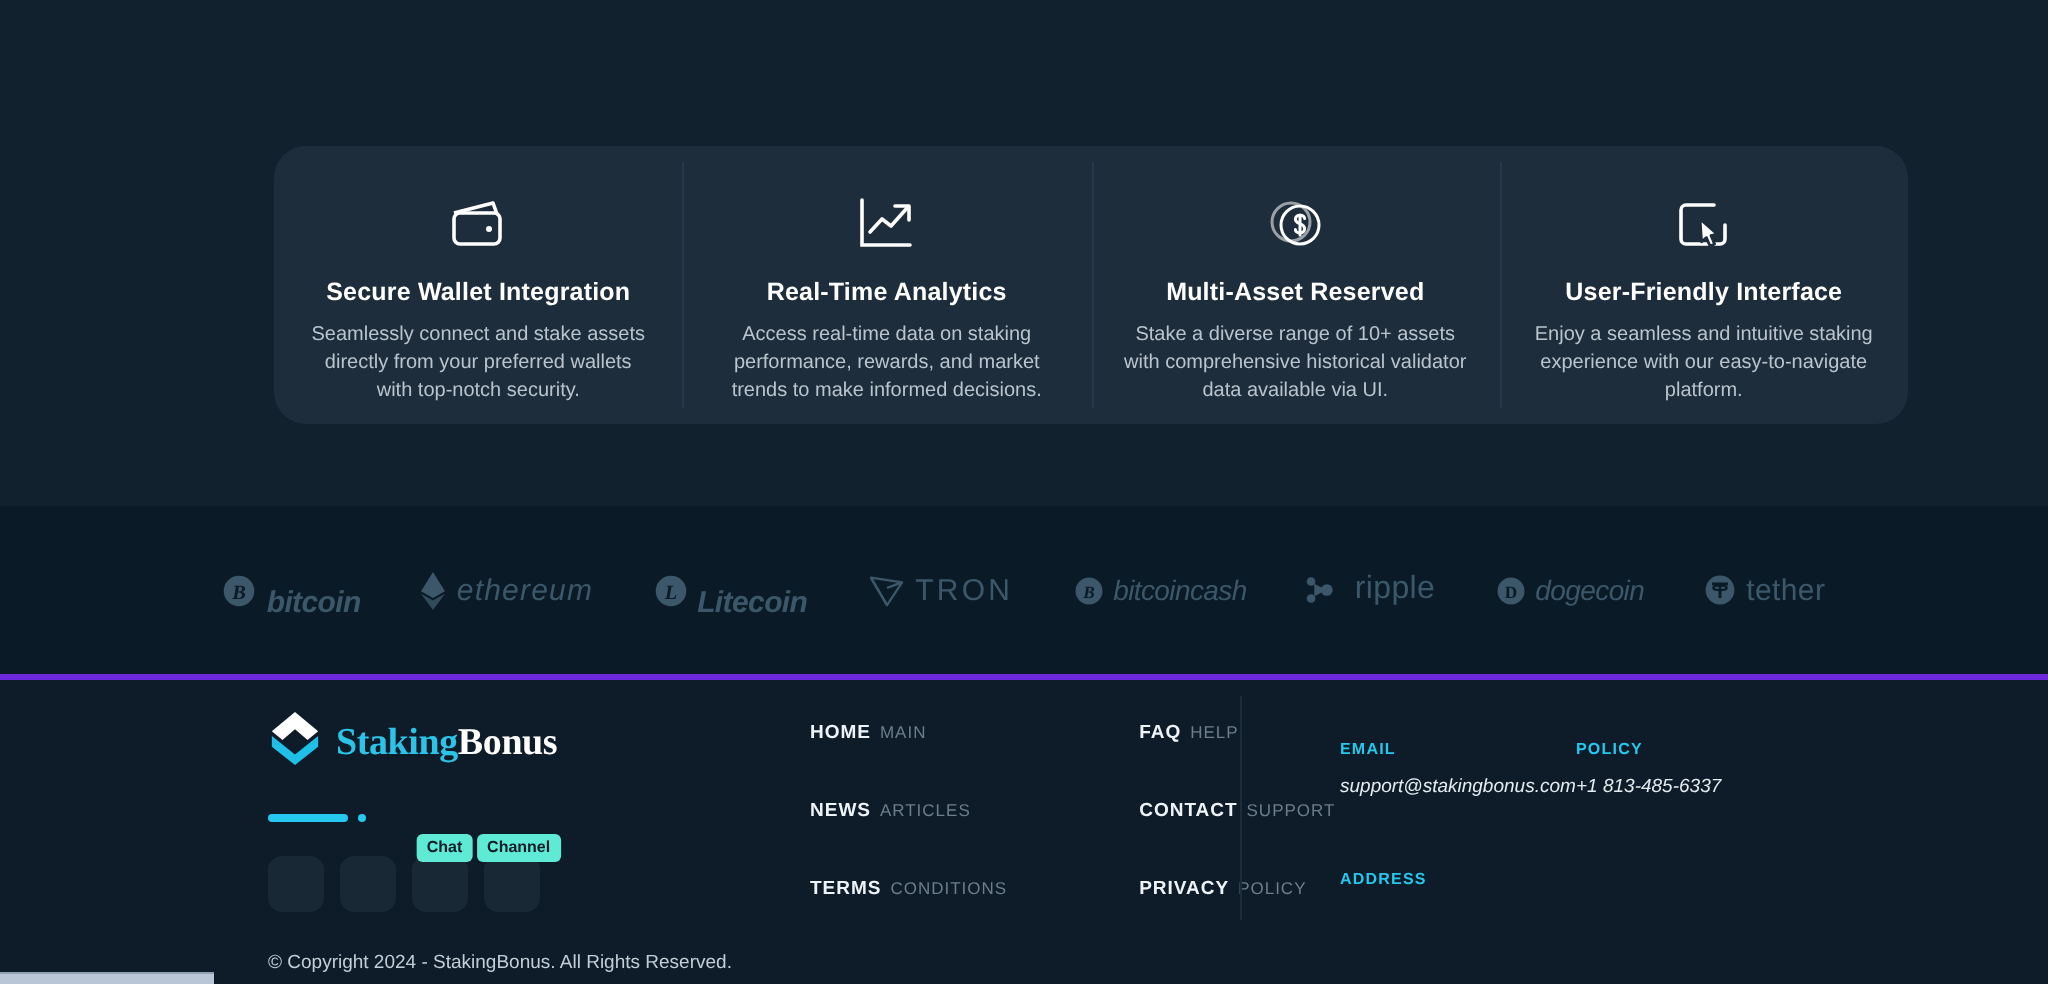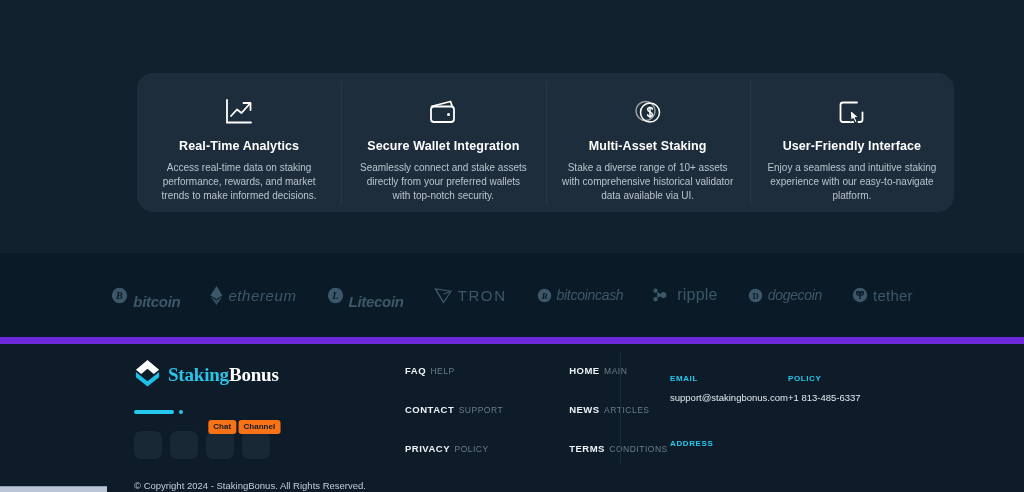--- a/index.html
+++ b/index.html
@@ -60,113 +60,113 @@
   .coin-name { font-size:15px; white-space:nowrap; }
   .coin-name.italic-bold { font-style:italic; font-weight:bold; letter-spacing:-.3px;margin-top:12px; }
   .coin-name.thin { font-weight:400; letter-spacing:.6px;font-style:italic; }
   .coin-name.bold-italic-sm { font-style:italic; font-weight:normal; font-size:14px; letter-spacing:-.3px; }
   .coin-name.reg { font-weight:400; letter-spacing:.2px; }
   .coin-name.tron { font-weight:400; letter-spacing:1.6px; font-size:15px; }
 
   
   .footer {
     position:absolute; left:0; top:337px; width:1024px; height:155px;
-    background:#0d1c28; border-top:7px solid #6d28d9;
+    background:#0d1c28; border-top:3px solid #6d28d9;
   }
   .footer-inner { position:relative; width:1024px; height:130px; }
 
   .brand-col { position:absolute; left:134px; top:15px; width:230px; }
   .brand-mark { display:flex; align-items:center; gap:7px; }
   .brand-word { font-family:"Liberation Serif", serif; font-size:19px; font-weight:bold; letter-spacing:-.2px; }
   .brand-word .b1 { color:#2bc4e8; }
   .brand-word .b2 { color:#ffffff; }
 
   .brand-bar { margin-top:19px; display:flex; align-items:center; gap:5px; }
   .brand-bar .bar { width:40px; height:4px; border-radius:2px; background:#25c8ee; }
   .brand-bar .dot { width:4px; height:4px; border-radius:2px; background:#25c8ee; }
 
   .socials { margin-top:17px; display:flex; gap:8px; position:relative; }
   .social-btn {
     width:28px; height:28px; border-radius:7px; background:#16283500;
     background-color:#182834; position:relative;
   }
   .tooltip {
     position:absolute; bottom:25px; left:50%; transform:translateX(-42%);
-    background:#f97316; color:#0d1c28; font-size:8px; font-weight:bold;
+    background:#5eead4; color:#0d1c28; font-size:8px; font-weight:bold;
     padding:2px 5px 3px 5px; border-radius:3px; white-space:nowrap; line-height:9px;
   }
 
   .nav-cols { position:absolute; left:405px; top:16px; display:flex; gap:66px; }
   .nav-col { display:flex; flex-direction:column; gap:21px; }
   .nav-item { display:block; }
   .nav-label { color:#eef3f7; font-size:9.5px; font-weight:bold; letter-spacing:.5px; }
   .nav-sub { color:#6d7d8a; font-size:8.5px; letter-spacing:.5px; margin-top:4px; }
 
   .footer-divider { position:absolute; left:620px; top:8px; width:1px; height:112px; background:#1c2d3a; }
 
   .contact-col { position:absolute; left:670px; top:18px; width:290px; }
   .contact-row { display:flex;margin-top:12px; }
   .contact-block-email { width:118px; }
   .contact-label { color:#25c8ee; font-size:8px; font-weight:bold; letter-spacing:.6px; }
-  .contact-value { color:#e4ebf1; font-size:9.5px; margin-top:9px; white-space:nowrap; }
+  .contact-value { color:#e4ebf1; font-size:9.5px; margin-top:9px; white-space:nowrap;font-style:italic; }
   .contact-block-address { margin-top:36px; }
 
   .copyright {
     position:absolute; left:134px; top:136px;
     color:#c3ced7; font-size:9.5px;
   }
 
   
   .status-bar {
     position:absolute; left:0; bottom:0; width:107px; height:6px;
     background:#b8c6d8; border-top:1px solid #8fa1b5;
   }
 </style>
 </head>
 <body>
 
 <div class="page">
 
   <div class="features-band">
     <div class="features-card">
+
+      <div class="feature">
+        <div class="feature-icon">
+          <svg width="30" height="26" viewBox="0 0 30 26" fill="none" stroke="#ffffff" stroke-width="1.8">
+            <path d="M3 7.5 L22.5 2.5 L24.5 8" stroke-linejoin="round"></path>
+            <rect x="3" y="7.5" width="23" height="15.5" rx="3"></rect>
+            <circle cx="20.5" cy="15.5" r="1.5" fill="#ffffff" stroke="none"></circle>
+          </svg>
+        </div>
+        <div class="feature-title">Secure Wallet Integration</div>
+        <div class="feature-desc">Seamlessly connect and stake assets directly from your preferred wallets with top-notch security.</div>
+      </div>
 
       <div class="feature">
         <div class="feature-icon">
           <svg width="30" height="28" viewBox="0 0 30 28" fill="none" stroke="#ffffff" stroke-width="1.8">
             <path d="M3 2 L3 24.5 L27 24.5" stroke-linecap="round"></path>
             <path d="M7 18 L13 11.5 L17.5 15 L26 5.5" stroke-linecap="round" stroke-linejoin="round"></path>
             <path d="M19.5 5 L26.5 5 L26.5 12" stroke-linecap="round" stroke-linejoin="round"></path>
           </svg>
         </div>
         <div class="feature-title">Real-Time Analytics</div>
         <div class="feature-desc">Access real-time data on staking performance, rewards, and market trends to make informed decisions.</div>
-      </div>
-
-      <div class="feature">
-        <div class="feature-icon">
-          <svg width="30" height="26" viewBox="0 0 30 26" fill="none" stroke="#ffffff" stroke-width="1.8">
-            <path d="M3 7.5 L22.5 2.5 L24.5 8" stroke-linejoin="round"></path>
-            <rect x="3" y="7.5" width="23" height="15.5" rx="3"></rect>
-            <circle cx="20.5" cy="15.5" r="1.5" fill="#ffffff" stroke="none"></circle>
-          </svg>
-        </div>
-        <div class="feature-title">Secure Wallet Integration</div>
-        <div class="feature-desc">Seamlessly connect and stake assets directly from your preferred wallets with top-notch security.</div>
       </div>
 
       <div class="feature">
         <div class="feature-icon">
           <svg width="30" height="28" viewBox="0 0 30 28" fill="none" stroke="#ffffff" stroke-width="1.5">
             <circle cx="17" cy="14.5" r="9.5"></circle>
             <circle cx="12.5" cy="13" r="9.5" opacity="0.55"></circle>
             <path d="M17 9.5 L17 19.5" stroke-linecap="round"></path>
             <path d="M19.3 11.3 C19.3 10.2 18.2 9.6 17 9.6 C15.8 9.6 14.7 10.3 14.7 11.6 C14.7 14.3 19.3 13.4 19.3 16.4 C19.3 17.8 18.2 18.5 17 18.5 C15.8 18.5 14.7 17.9 14.7 16.8" stroke-linecap="round"></path>
           </svg>
         </div>
-        <div class="feature-title">Multi-Asset Staking</div>
+        <div class="feature-title">Multi-Asset Reserved</div>
         <div class="feature-desc">Stake a diverse range of 10+ assets with comprehensive historical validator data available via UI.</div>
       </div>
 
       <div class="feature">
         <div class="feature-icon">
           <svg width="30" height="28" viewBox="0 0 30 28" fill="none" stroke="#ffffff" stroke-width="1.8">
             <path d="M25.5 14.5 L25.5 21.5 A2.5 2.5 0 0 1 23 24 L6 24 A2.5 2.5 0 0 1 3.5 21.5 L3.5 7 A2.5 2.5 0 0 1 6 4.5 L20 4.5" stroke-linecap="round" stroke-linejoin="round"></path>
             <path d="M13 11.5 L21.5 19 L18.5 19.8 L20.3 24 L18 25 L16.2 20.8 L13.8 22.9 Z" fill="#ffffff" stroke="#1e2d3b" stroke-width="1.4" stroke-linejoin="round"></path>
           </svg>
         </div>
@@ -294,44 +294,44 @@
           </div>
           <div class="social-btn">
             <span class="tooltip">Channel</span>
           </div>
         </div>
       </div>
 
       <div class="nav-cols">
         <div class="nav-col">
           <a class="nav-item">
+            <span class="nav-label">HOME</span>
+            <span class="nav-sub">MAIN</span>
+          </a>
+          <a class="nav-item">
+            <span class="nav-label">NEWS</span>
+            <span class="nav-sub">ARTICLES</span>
+          </a>
+          <a class="nav-item">
+            <span class="nav-label">TERMS</span>
+            <span class="nav-sub">CONDITIONS</span>
+          </a>
+        </div>
+        <div class="nav-col">
+          <a class="nav-item">
             <span class="nav-label">FAQ</span>
             <span class="nav-sub">HELP</span>
           </a>
           <a class="nav-item">
             <span class="nav-label">CONTACT</span>
             <span class="nav-sub">SUPPORT</span>
           </a>
           <a class="nav-item">
             <span class="nav-label">PRIVACY</span>
             <span class="nav-sub">POLICY</span>
-          </a>
-        </div>
-        <div class="nav-col">
-          <a class="nav-item">
-            <span class="nav-label">HOME</span>
-            <span class="nav-sub">MAIN</span>
-          </a>
-          <a class="nav-item">
-            <span class="nav-label">NEWS</span>
-            <span class="nav-sub">ARTICLES</span>
-          </a>
-          <a class="nav-item">
-            <span class="nav-label">TERMS</span>
-            <span class="nav-sub">CONDITIONS</span>
           </a>
         </div>
       </div>
 
       <div class="footer-divider"></div>
 
       <div class="contact-col">
         <div class="contact-row">
           <div class="contact-block-email">
             <div class="contact-label">EMAIL</div>

